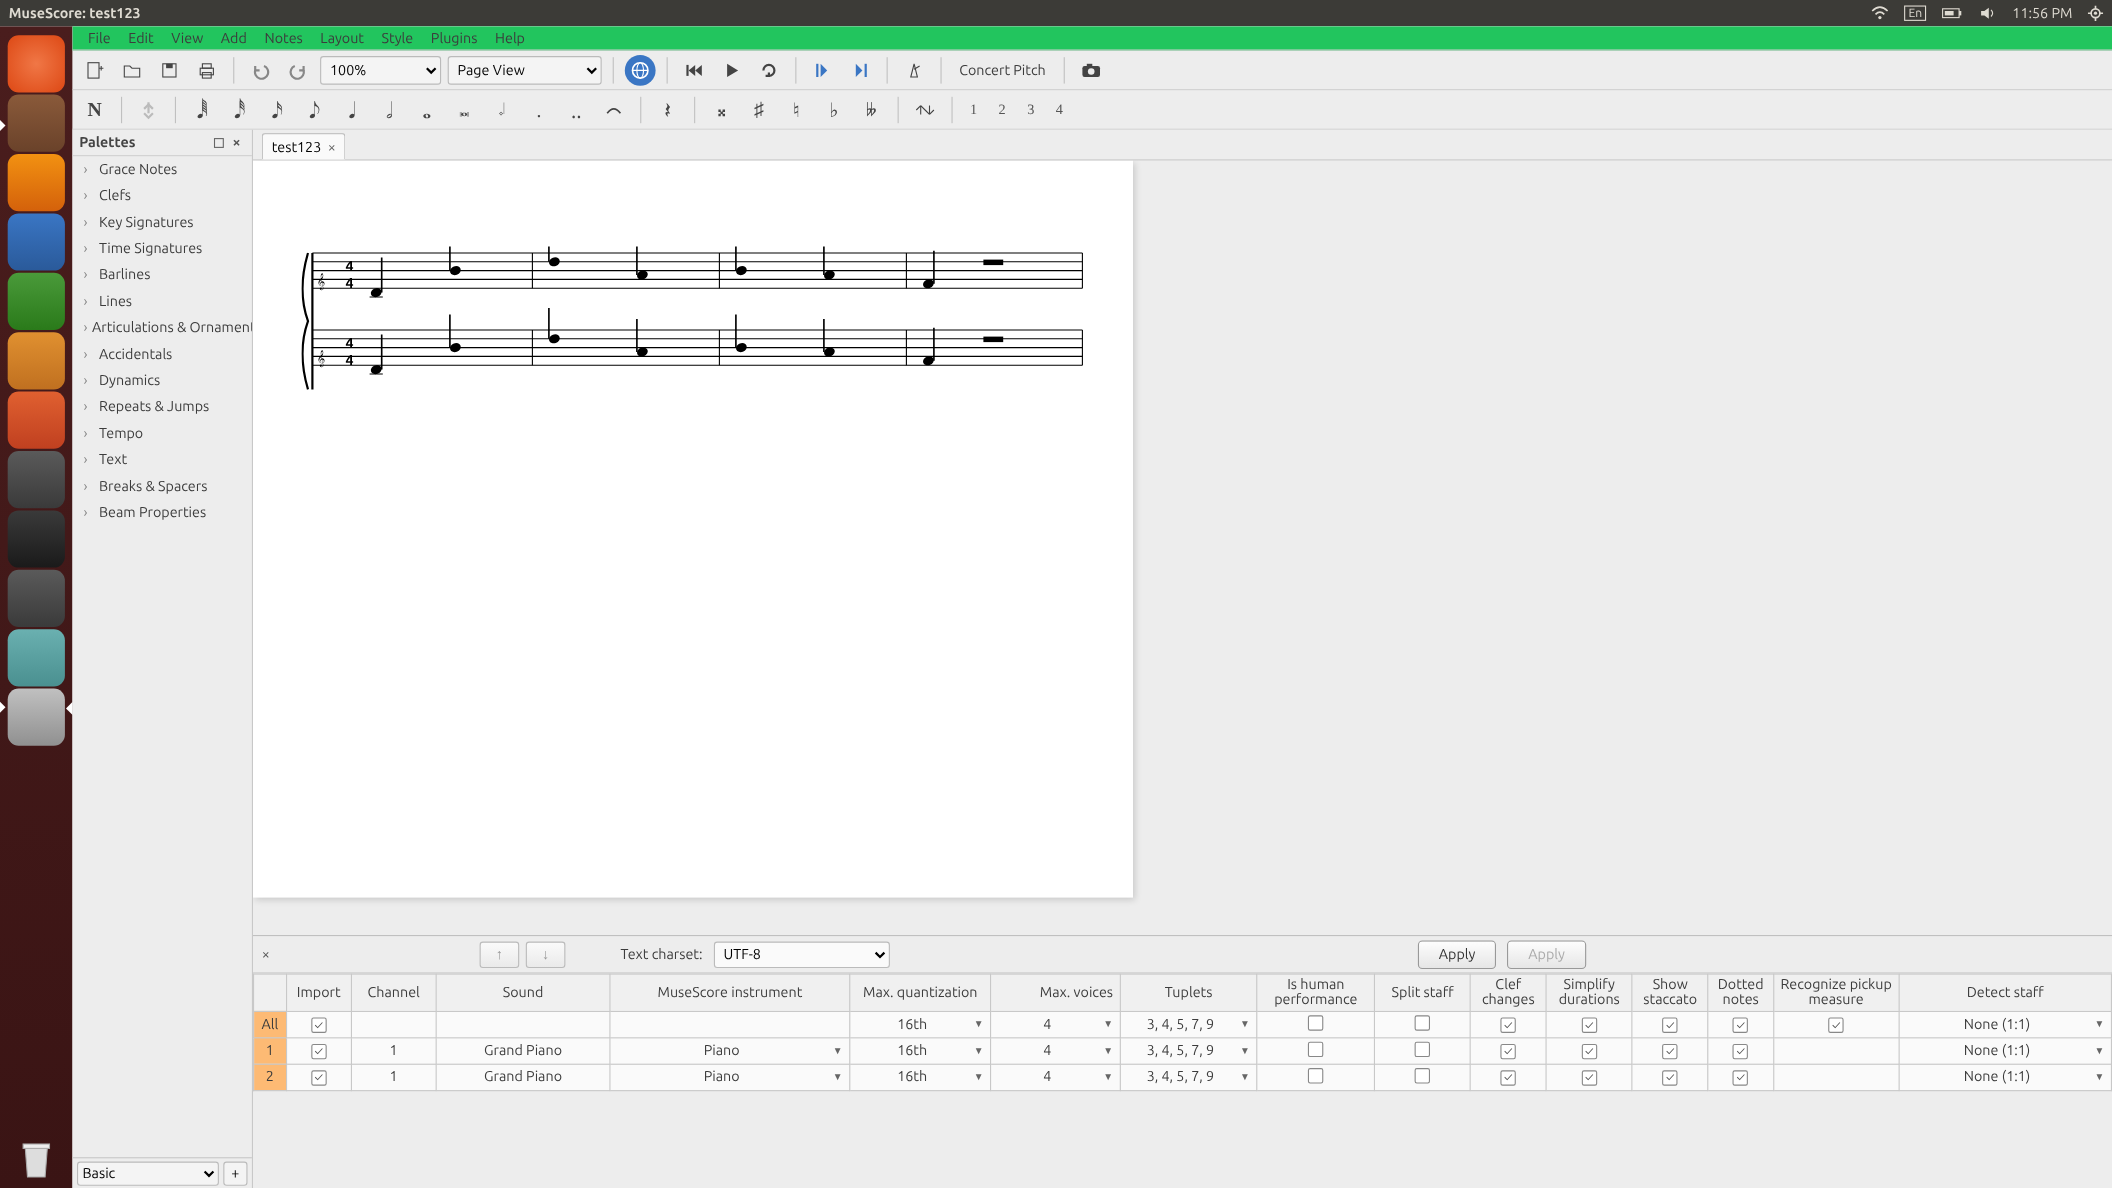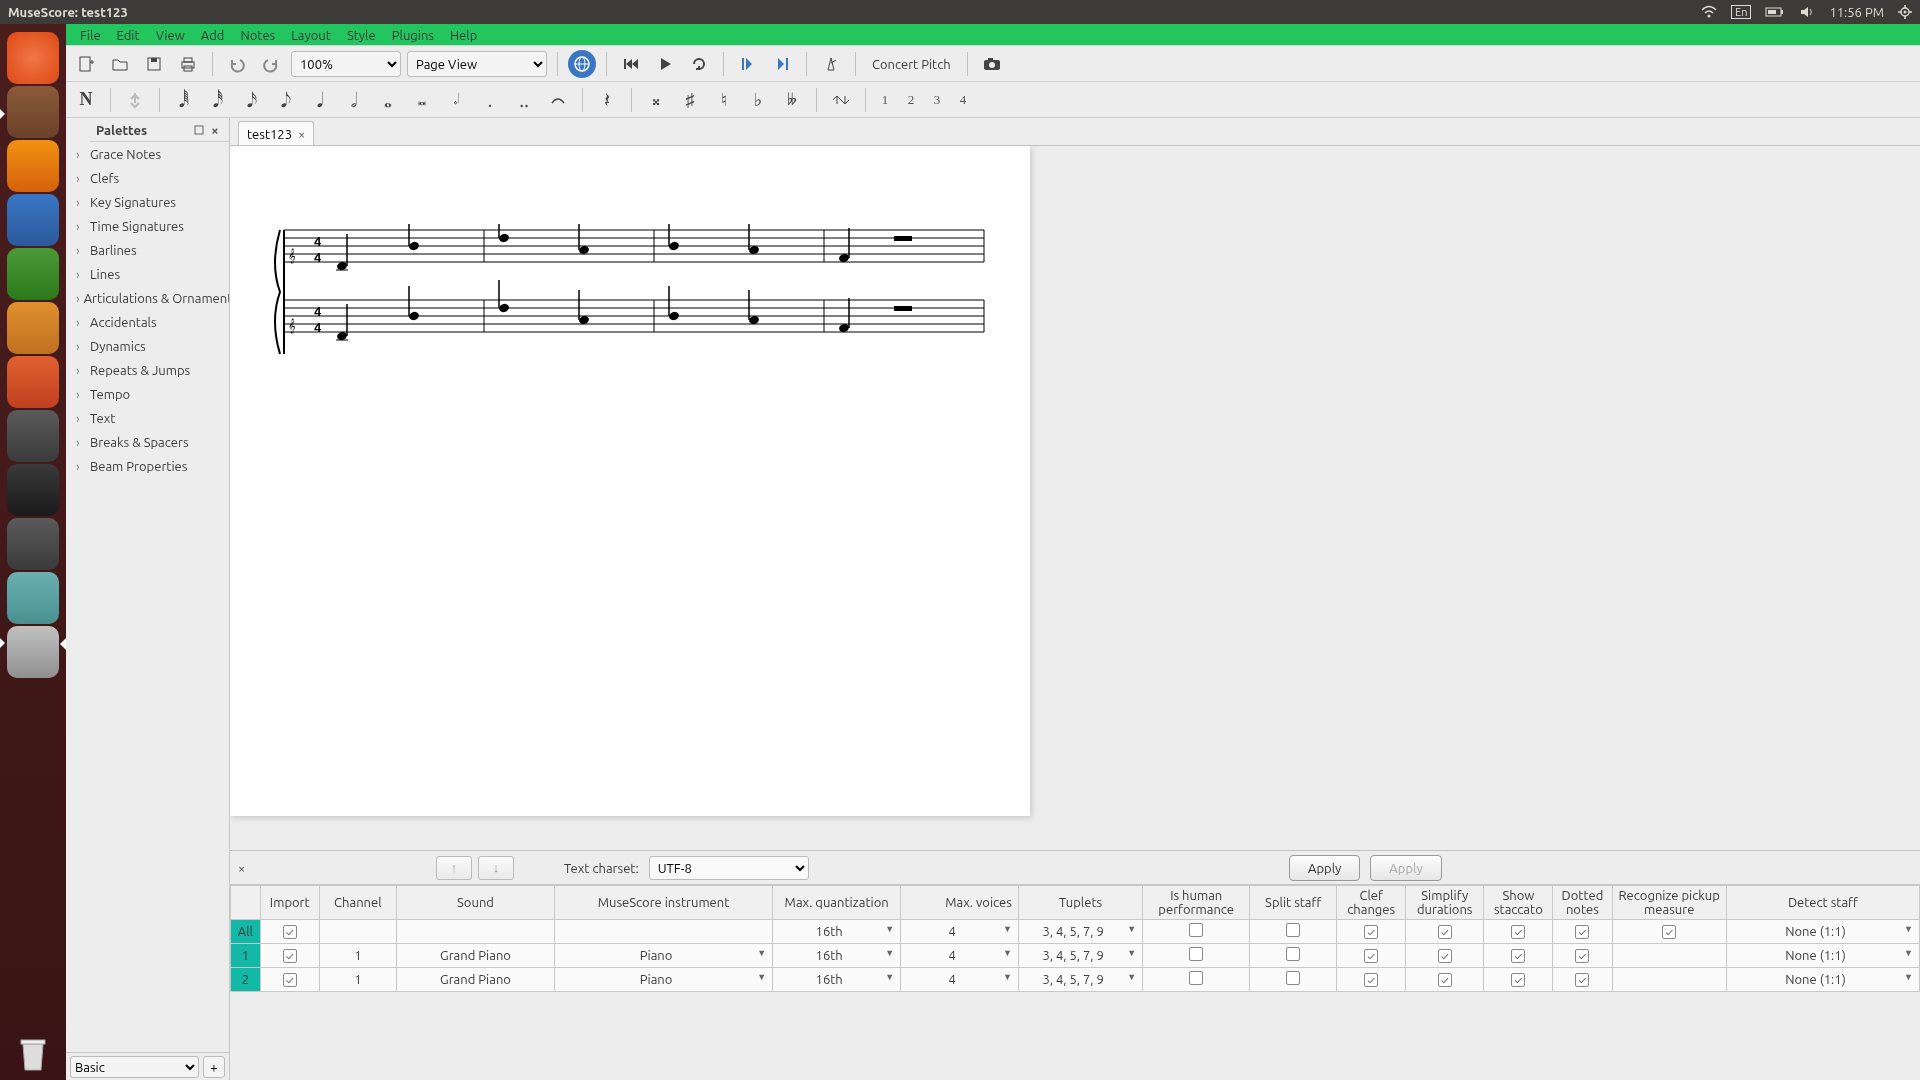--- a/index.html
+++ b/index.html
@@ -43,21 +43,21 @@
 .toolbar { height: 36px; display: flex; align-items: center; padding: 0 6px; gap: 6px; border-bottom: 1px solid #d0d0d0; }
 .toolbar .tb-sep { width: 1px; height: 24px; background: #c0c0c0; margin: 0 4px; }
 .tb-btn { width: 28px; height: 28px; display: flex; align-items: center; justify-content: center; border-radius: 3px; }
 select.tb-sel { height: 26px; background: #f4f4f4; border: 1px solid #bbb; border-radius: 3px; padding: 0 4px; }
 .tb-label { padding: 0 6px; color: #3c3c3c; }
 .voice-btn { width: 18px; text-align: center; color: #555; font-family: serif; }
 
 
 .content-row { flex: 1; display: flex; min-height: 0; }
 .palette { width: 164px; min-width:164px; background: #ededed; border-right: 1px solid #c8c8c8; display: flex; flex-direction: column; }
-.palette-hdr { height: 24px; display: flex; align-items: center; padding: 0 6px; font-weight: bold; color: #444; border-bottom: 1px solid #d0d0d0; margin-left: 24px; }
+.palette-hdr { height: 24px; display: flex; align-items: center; padding: 0 6px; font-weight: bold; color: #444; border-bottom: 1px solid #d0d0d0; }
 .palette-hdr .spacer { flex:1; }
 .palette-hdr .pbtn { width:16px; height:16px; display:flex; align-items:center; justify-content:center; color:#555; }
 .palette-list { flex: 1; overflow: hidden; }
 .palette-item { height: 24px; display: flex; align-items: center; padding-left: 10px; color: #3c3c3c; white-space: nowrap; overflow:hidden; }
 .palette-item .chev { width: 10px; color: #888; margin-right: 4px; }
 .palette-foot { height: 28px; display: flex; align-items: center; padding: 0 4px; border-top: 1px solid #c8c8c8; gap:4px; }
 .palette-foot select { flex: 1; height: 22px; background:#f4f4f4; border:1px solid #bbb; border-radius:3px; }
 .palette-foot .addbtn { width:22px; height:22px; border:1px solid #bbb; border-radius:3px; background:#f4f4f4; display:flex; align-items:center; justify-content:center; }
 
 
@@ -79,24 +79,24 @@
 .midi-top label { color:#3c3c3c; }
 .midi-top select { height:24px; background:#fafafa; border:1px solid #bbb; border-radius:3px; padding:0 4px; width:160px; }
 .btn { height:26px; padding:0 18px; border:1px solid #999; border-radius:4px; background:linear-gradient(#fdfdfd,#e6e6e6); color:#333; }
 .btn.disabled { color:#aaa; }
 
 .midi-table-wrap { flex:1; overflow:auto; }
 table.midi { border-collapse: collapse; width: 100%; }
 table.midi th, table.midi td { border: 1px solid #c8c8c8; padding: 3px 6px; font-weight: normal; color:#3c3c3c; text-align:center; height:24px; background:#fafafa; white-space:nowrap; }
 table.midi th { background:#f0f0f0; }
 table.midi th.two-line { line-height: 1.1; padding: 2px 6px; }
-table.midi td.rowhdr { background:#14b8a6; width:30px; }
+table.midi td.rowhdr { background:#fdba74; width:30px; }
 .chk { width:14px; height:14px; border:1px solid #888; border-radius:2px; background:#fff; display:inline-flex; align-items:center; justify-content:center; }
 .chk.on::after { content:"✓"; font-size:11px; color:#555; }
-.cell-dd { display:inline-flex; align-items:flex-start; justify-content:flex-end; gap:6px; width:100%; }
+.cell-dd { display:inline-flex; align-items:center; justify-content:flex-end; gap:6px; width:100%; }
 .cell-dd .dd-caret { color:#666; font-size:9px; }
 .cell-dd .dd-text { flex:1; text-align:center; }
 
 
 .statusbar { height: 22px; border-top:1px solid #c0c0c0; background:#ededed; display:flex; align-items:center; justify-content:flex-end; padding: 0 10px; color:#3c3c3c; }
 
 </style>
 </head>
 <body>
 

